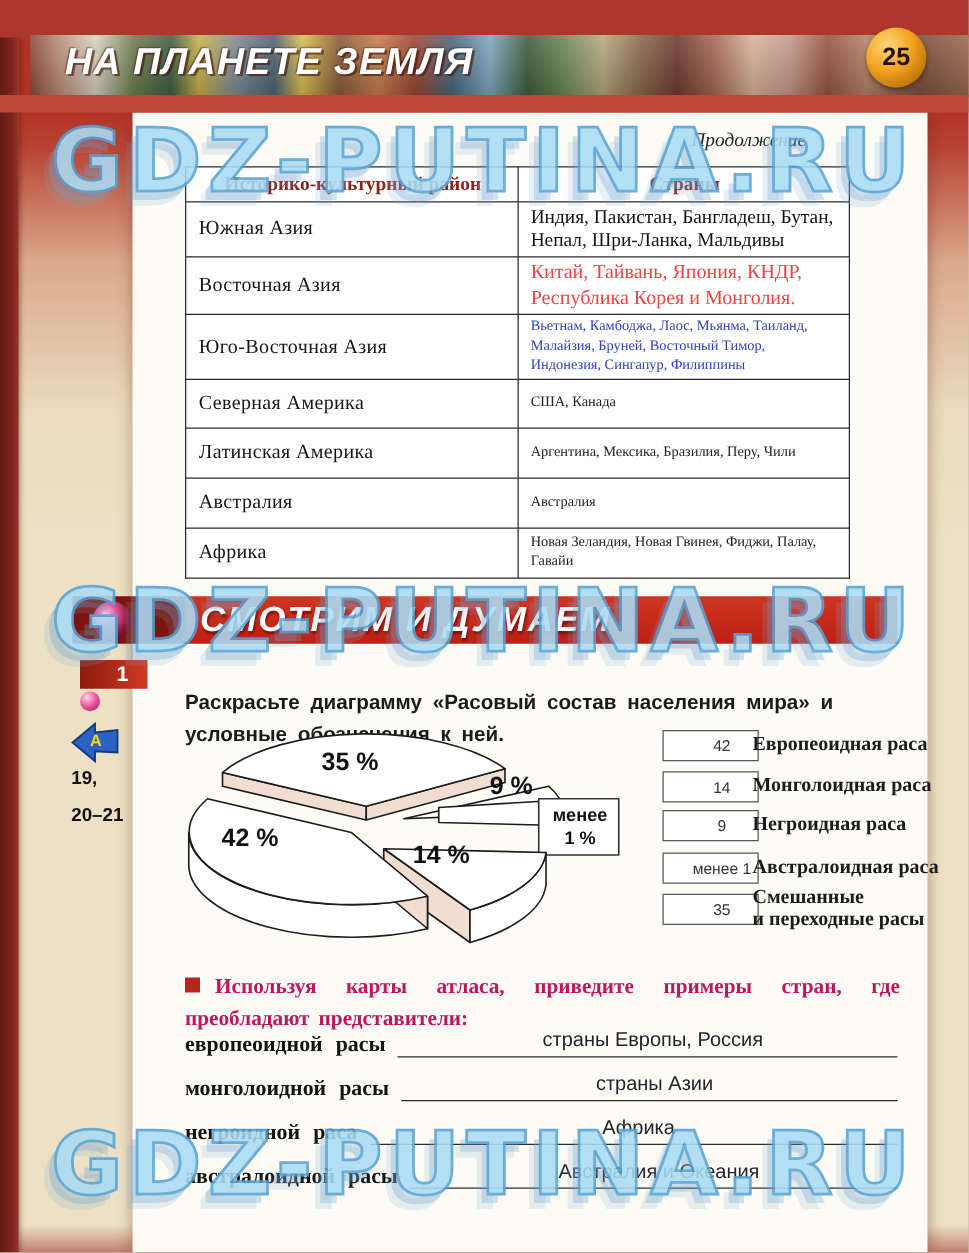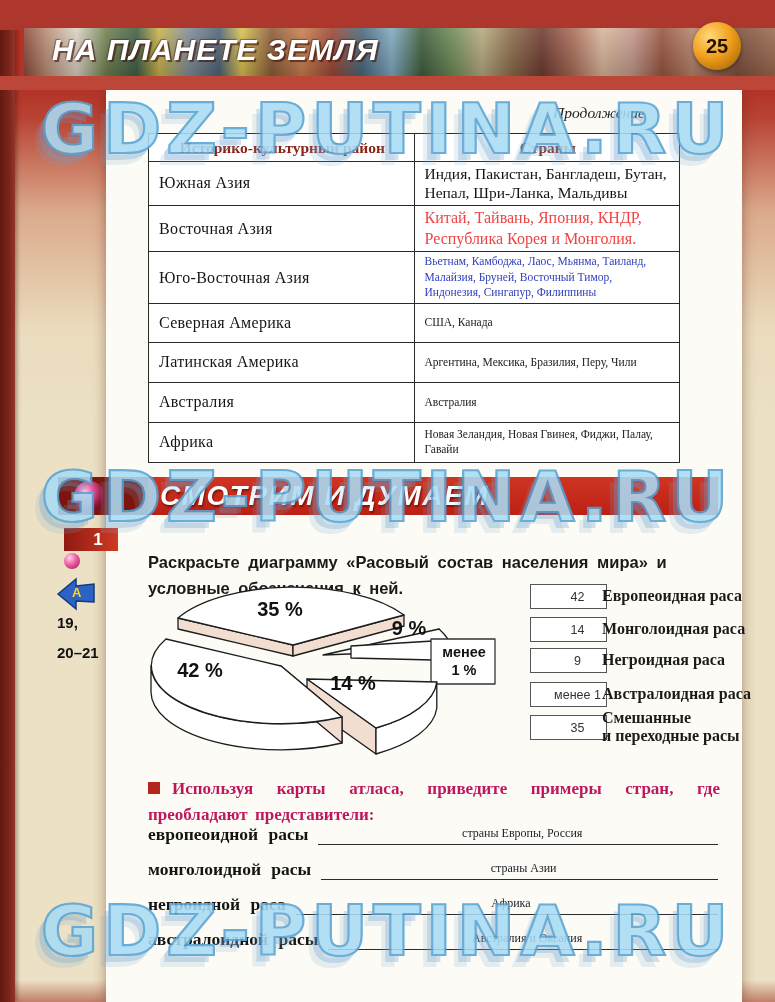--- a/index.html
+++ b/index.html
@@ -99,22 +99,22 @@
     font-size:16px;font-weight:bold;color:#1b1b1b;white-space:pre-line;line-height:1.15;}
 
   
   .task2-intro{position:absolute;left:148px;top:776px;width:572px;
     font-family:"Liberation Serif",serif;font-size:17px;font-weight:600;color:#be185d;
     line-height:1.5;text-align:justify;word-spacing:3px;}
   .bullet{display:inline-block;width:12px;height:12px;background:#b5271c;margin-right:12px;}
   .fill-row{position:absolute;left:148px;width:570px;display:flex;align-items:flex-end;text-align:center;}
   .fill-label{font-family:"Liberation Serif",serif;font-size:17.5px;font-weight:bold;
     color:#141414;white-space:nowrap;word-spacing:6px;padding-right:10px;}
-  .answer-line{flex:1;border-bottom:1.6px solid #2b2b2b;font-family:Liberation Serif, serif;
-    font-size:12px;color:#23232e;padding:0 0 3px 8px;white-space:nowrap;}
+  .answer-line{flex:1;border-bottom:1.6px solid #2b2b2b;font-family:Liberation Sans, sans-serif;
+    font-size:16px;color:#23232e;padding:0 0 3px 8px;white-space:nowrap;}
 </style>
 </head>
 <body>
 
 <div id="page">
 
   <div class="body-bg"></div>
   <div class="spine"></div>
   <div class="sheet"></div>
 

